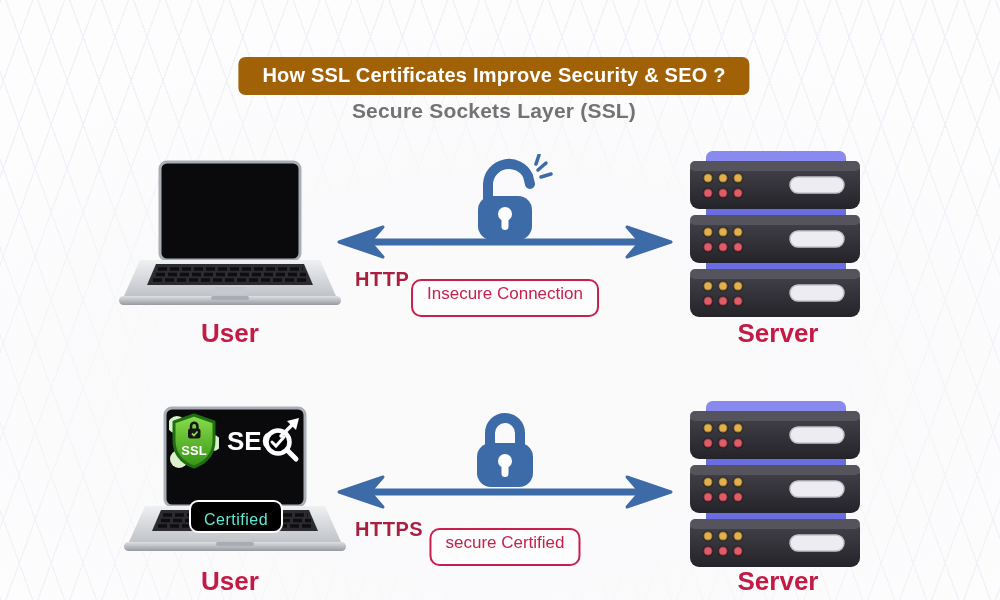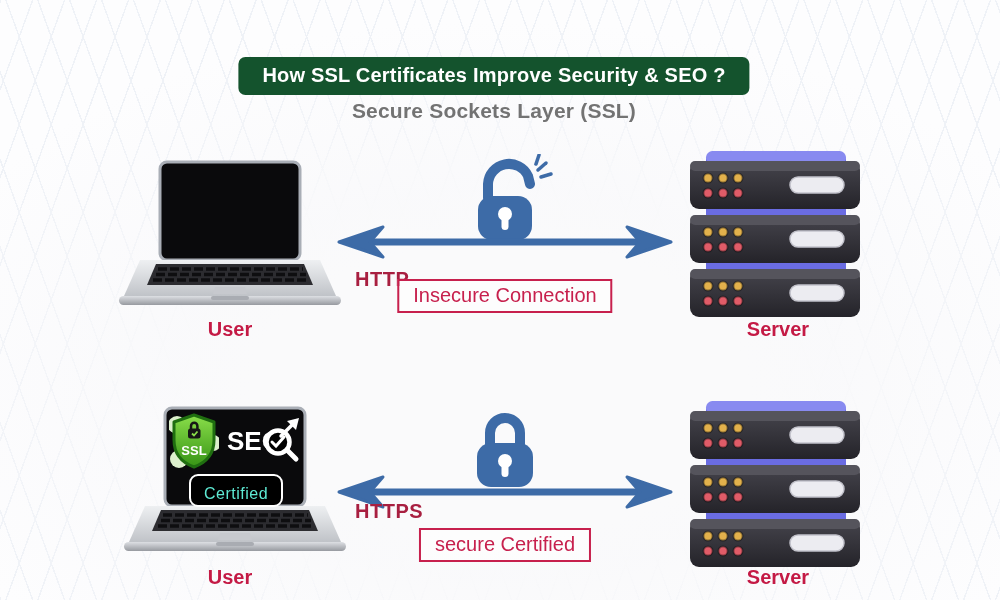--- a/index.html
+++ b/index.html
@@ -13,38 +13,38 @@
       repeating-linear-gradient(70deg,#e7ebf4 0px,#e7ebf4 1.4px,transparent 1.4px,transparent 30px),
       repeating-linear-gradient(110deg,#e7ebf4 0px,#e7ebf4 1.4px,transparent 1.4px,transparent 30px);
     opacity:.6;}
   .bg-fade{position:absolute;inset:0;
     background:
       radial-gradient(ellipse 450px 265px at 500px 390px,#fafafb 55%,rgba(250,250,251,0) 100%),
       radial-gradient(ellipse 620px 360px at 500px 380px,rgba(249,249,251,.92) 50%,rgba(249,249,251,0) 100%);}
 
   
   .banner{position:absolute;top:57px;left:494px;transform:translateX(-50%);
-    background:#14532d;color:#ffffff;font-size:20px;font-weight:700;
+    background:#a16207;color:#ffffff;font-size:20px;font-weight:700;
     padding:7px 24px 8px;border-radius:7px;white-space:nowrap;letter-spacing:.2px;}
   .subtitle{position:absolute;top:99px;left:0;width:988px;text-align:center;
     font-size:21px;font-weight:700;color:#737373;letter-spacing:.2px;}
 
   
   .ep-label{position:absolute;width:200px;text-align:center;
-    font-size:20px;font-weight:700;color:#c41a45;}
+    font-size:26px;font-weight:700;color:#c41a45;}
   .protocol{position:absolute;left:355px;width:300px;
     font-size:20px;font-weight:700;color:#a81f40;letter-spacing:.5px;margin-top:16px;}
   .connwrap{position:absolute;left:505px;transform:translateX(-50%);}
-  .connbox{display:inline-block;border:2px solid #c7204d;border-radius:0;
-    padding:3px 14px 4px;font-size:20px;color:#c7204d;background:rgba(255,255,255,.55);
+  .connbox{display:inline-block;border:2px solid #c7204d;border-radius:10px;
+    padding:3px 14px 11px;font-size:17px;color:#c7204d;background:rgba(255,255,255,.55);
     white-space:nowrap;}
 
   
   .screen-content{position:absolute;left:167px;top:411px;width:138px;height:92px;
-    display:flex;flex-direction:column;align-items:center;justify-content:flex-start;}
+    display:flex;flex-direction:column;align-items:center;justify-content:flex-start;gap:26px;}
   .badge-row{display:flex;align-items:center;gap:6px;margin-top:2px;}
   .certified{border:2px solid #ffffff;border-radius:9px;color:#5eead4;
     font-size:16px;padding:9px 13px 2px;margin-top:5px;letter-spacing:.5px;background:#000;}
 </style>
 </head>
 <body>
 
 <div class="canvas">
   <div class="bg-mesh"></div>
   <div class="bg-fade"></div>
@@ -202,21 +202,21 @@
       <circle cx="50" cy="52" r="7" fill="#ffffff"></circle>
       <rect x="46.5" y="54" width="7" height="14" rx="3.5" fill="#ffffff"></rect>
     </svg>
 
     <svg class="abs" style="left:337px;top:475px" width="336" height="34" viewBox="0 0 336 34">
       <rect x="30" y="13.5" width="276" height="7" rx="3.5" fill="#3d6ba7"></rect>
       <polygon points="2,17 46,2 33,17 46,32" fill="#3d6ba7" stroke="#3d6ba7" stroke-width="3" stroke-linejoin="round"></polygon>
       <polygon points="334,17 290,2 303,17 290,32" fill="#3d6ba7" stroke="#3d6ba7" stroke-width="3" stroke-linejoin="round"></polygon>
     </svg>
 
-    <div class="protocol" style="top:484px">HTTPS</div>
+    <div class="protocol" style="top:502px">HTTPS</div>
     <div class="connwrap" style="top:528px">
       <span class="connbox">secure Certified</span>
     </div>
 
     <svg class="abs" style="left:690px;top:397px" width="172" height="172" viewBox="0 0 172 172">
         <use href="#server-sym"></use>
       </svg>
     <div class="ep-label" style="left:678px;top:566px">Server</div>
   </section>
 </div>

